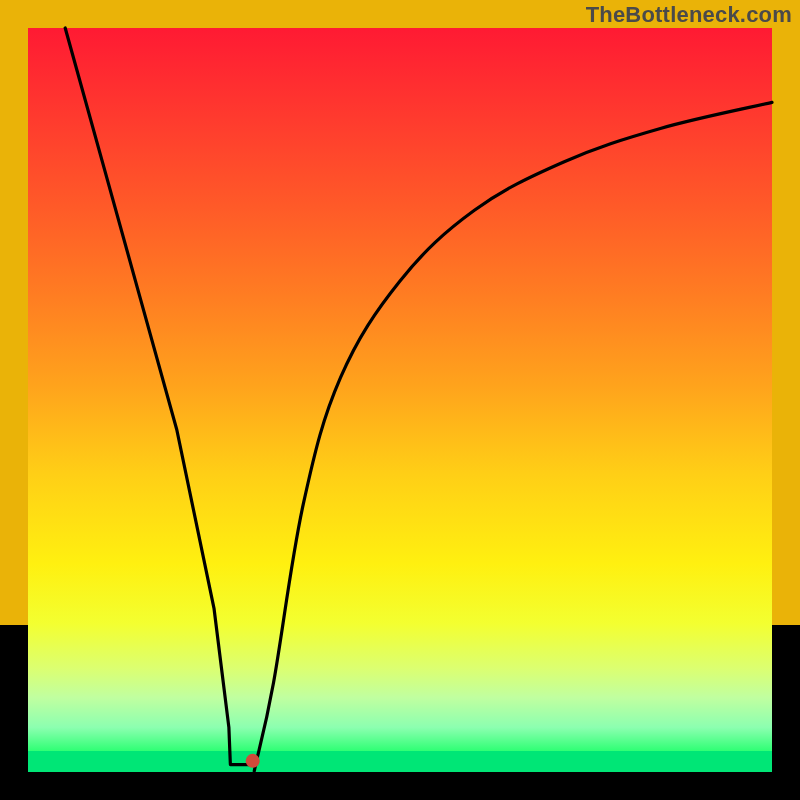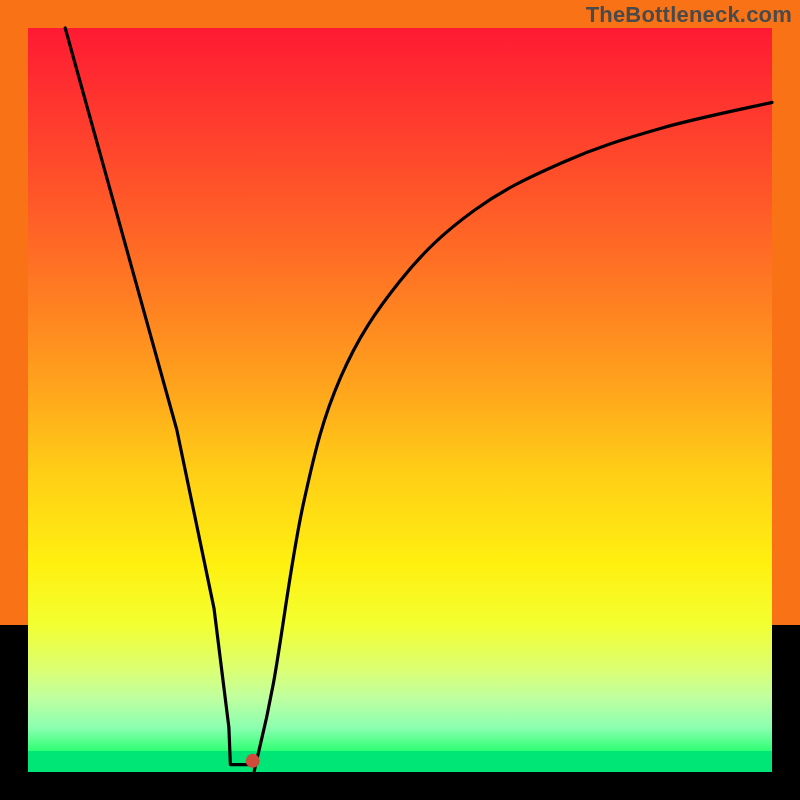--- a/index.html
+++ b/index.html
@@ -8,21 +8,21 @@
     width: 800px;
     height: 800px;
     overflow: hidden;
     font-family: Arial, Helvetica, sans-serif;
     background: #000;
   }
   .frame {
     position: relative;
     width: 800px;
     height: 625px;
-    background: #f97316;
+    background: #eab308;
   }
   .watermark {
     position: absolute;
     top: 2px;
     right: 8px;
     color: #4a4a4a;
     font-size: 22px;
     font-weight: 600;
     letter-spacing: 0.2px;
     user-select: none;

